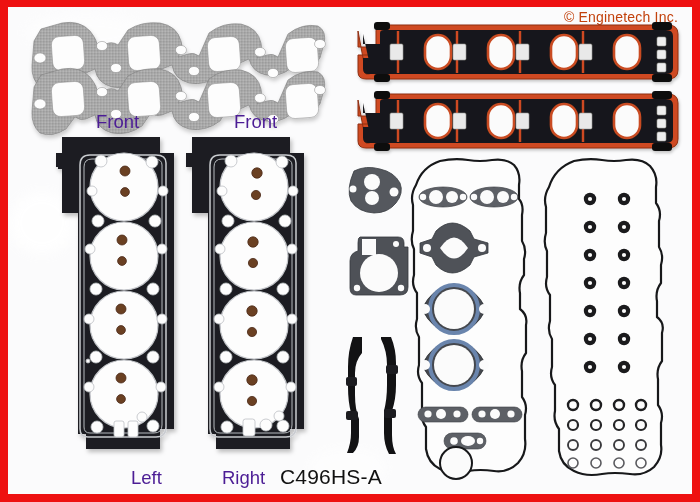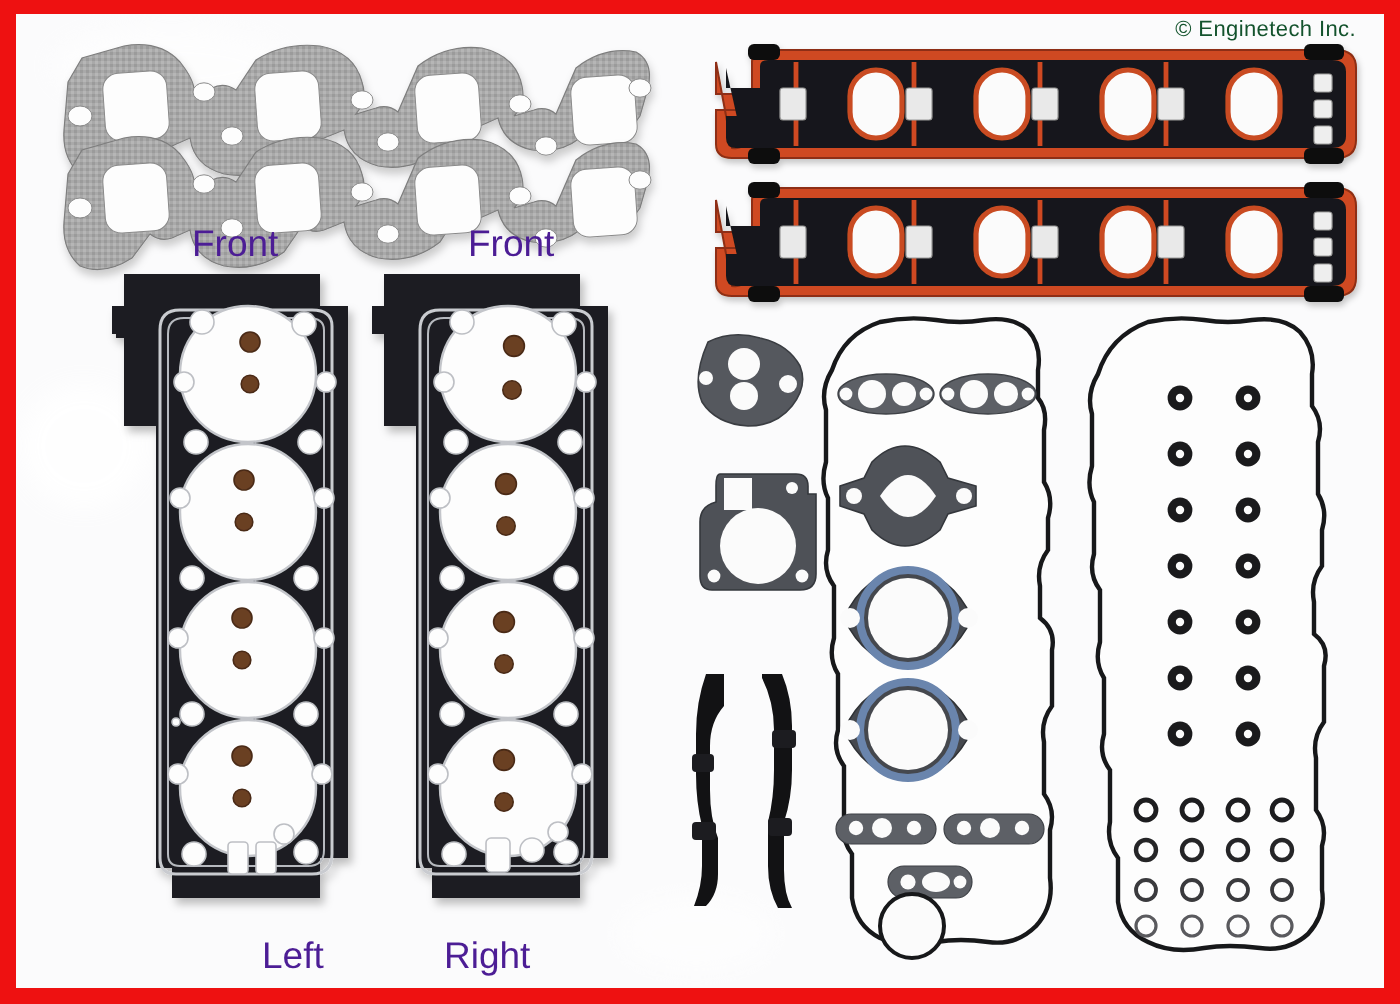--- a/index.html
+++ b/index.html
@@ -32,22 +32,22 @@
     position: absolute;
     border-radius: 50%;
     background: #ffffff;
     filter: blur(6px);
     opacity: .9;
     pointer-events: none;
   }
   .copyright {
     position: absolute;
     right: 14px; top: 2px;
-    font-size: 11px;
-    color: #14532d;
+    font-size: 14px;
+    color: #c2410c;
     letter-spacing: .2px;
     white-space: nowrap;
   }
   .cap {
     position: absolute;
     font-size: 18.5px;
     color: #4c1d95;
     font-family: "Liberation Sans", sans-serif;
     white-space: nowrap;
   }
@@ -326,20 +326,21 @@
         </g>
         <g fill="#fdfdfd" stroke="#bdbfc4" stroke-width=".8">
           <rect x="57" y="290" width="12" height="17" rx="2.5"></rect>
           <circle cx="80" cy="296" r="6"></circle>
           <circle cx="93" cy="287" r="5"></circle>
         </g>
       </g>
     </svg>
     <div class="cap" style="left:214px; top:460px;">Right</div>
 
+    <div class="partno" style="left:272px; top:458px;">C496HS-A</div>
 
     <svg class="abs" style="left:336px; top:158px;" width="62" height="52" viewBox="0 0 62 52">
       <path fill="#55585e" stroke="#3a3d42" stroke-width=".8" d="M10,6 Q22,0 36,4 Q50,7 56,18 Q60,28 52,38 Q44,48 30,48 Q14,47 7,36 Q2,24 10,6 Z"></path>
       <circle cx="28" cy="17" r="8" fill="#fbfbfb"></circle>
       <circle cx="28" cy="33" r="7" fill="#fbfbfb"></circle>
       <circle cx="50" cy="27" r="4.5" fill="#fbfbfb"></circle>
       <circle cx="9" cy="24" r="3.5" fill="#fbfbfb"></circle>
     </svg>
 
     <svg class="abs" style="left:338px; top:228px;" width="70" height="70" viewBox="0 0 70 70">

